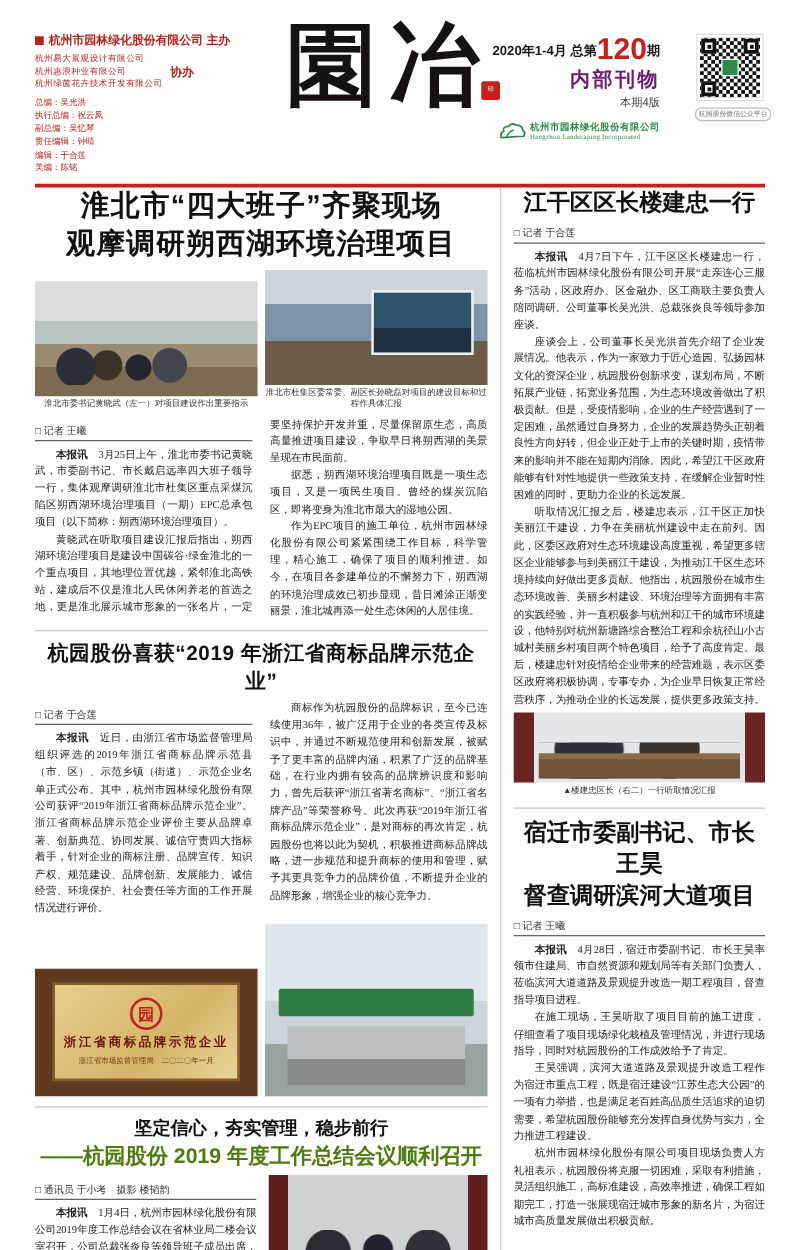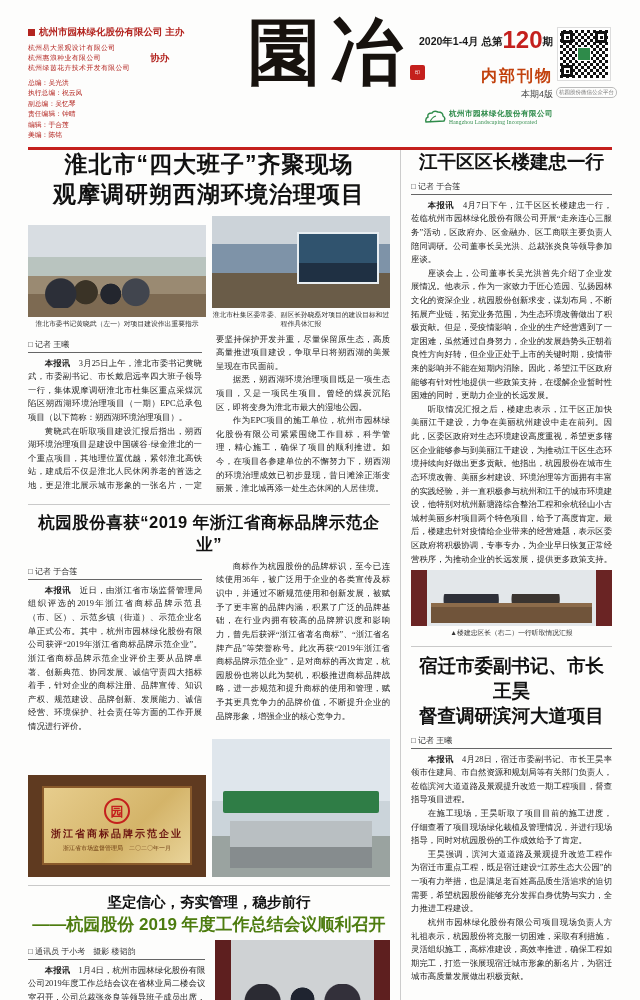--- a/index.html
+++ b/index.html
@@ -8,35 +8,35 @@
     width:640px; height:1000px; margin:0 auto; background:#fdfdfc;
     font-family:"Liberation Serif","DejaVu Serif",serif; color:#222;
     padding:12px 28px 8px 28px; overflow:hidden; position:relative;
   }
   
   .masthead { display:flex; align-items:flex-start; }
   .mh-left { width:205px; padding-top:14px; color:#b3241f; }
   .mh-org-row { display:flex; align-items:center; gap:4px; margin-bottom:4px; }
   .mh-mark { width:7px; height:7px; background:#b3241f; flex:0 0 auto; }
   .mh-org { font-family:"Liberation Sans",sans-serif; font-weight:bold; font-size:9.5px; color:#b3241f; }
-  .mh-co-wrap { display:flex; align-items:center; gap:20px; }
+  .mh-co-wrap { display:flex; align-items:center; gap:6px; }
   .mh-co-lines div { font-size:6.8px; line-height:1.5; color:#b3241f; letter-spacing:.5px; }
   .mh-co-label { font-family:"Liberation Sans",sans-serif; font-weight:bold; font-size:9.5px; color:#b3241f; }
   .mh-staff { margin-top:4px; }
   .mh-staff div { font-size:6.8px; line-height:1.55; color:#b3241f; }
   .mh-center { width:190px; text-align:center; position:relative; padding-top:2px; }
   .mh-title { font-family:"DejaVu Serif","Liberation Serif",serif; font-weight:900; font-size:72px;
     line-height:1.05; color:#17120e; letter-spacing:10px; text-indent:10px; white-space:nowrap; }
   .mh-seal { position:absolute; right:-6px; bottom:10px; width:15px; height:15px; background:#c4201d;
     border-radius:2px; color:#fff; font-size:5px; line-height:15px; text-align:center; font-family:"Liberation Sans",sans-serif; }
-  .mh-right { flex:1; display:flex; justify-content:flex-end; gap:3px; padding-top:16px; }
+  .mh-right { flex:1; display:flex; justify-content:flex-end; gap:28px; padding-top:16px; }
   .mh-issue { text-align:right; }
   .mh-issue-line1 { font-family:"Liberation Sans",sans-serif; font-weight:bold; font-size:10.5px; color:#1a1a1a; white-space:nowrap; }
   .mh-issue-no { color:#c4201d; font-size:24px; line-height:1; vertical-align:-3px; letter-spacing:0; }
-  .mh-type { font-size:16px; font-weight:bold; color:#c2410c; font-family:"Liberation Sans",sans-serif; margin-top:14px; letter-spacing:2px; }
+  .mh-type { font-size:16px; font-weight:bold; color:#701a75; font-family:"Liberation Sans",sans-serif; margin-top:2px; letter-spacing:2px; }
   .mh-pages { font-size:9px; color:#444; font-family:"Liberation Sans",sans-serif; margin-top:1px; }
   .mh-green { display:flex; align-items:center; justify-content:flex-end; gap:3px; margin-top:8px; }
   .mh-green-text { text-align:left; color:#2e8b4a; }
   .mh-green-cn { font-family:"Liberation Sans",sans-serif; font-weight:bold; font-size:7.5px; letter-spacing:.5px; }
   .mh-green-en { font-size:5.5px; letter-spacing:.2px; }
   .qr-col { width:56px; text-align:center; }
   .qr { width:52px; height:52px; position:relative; margin:0 auto;
     background-image:repeating-conic-gradient(#111 0% 25%, #fff 0% 50%);
     background-size:6px 6px; border:2px solid #fff; outline:1px solid #ddd; }
   .qr-eye { position:absolute; width:12px; height:12px; border:3px solid #111; background:#fff; }

